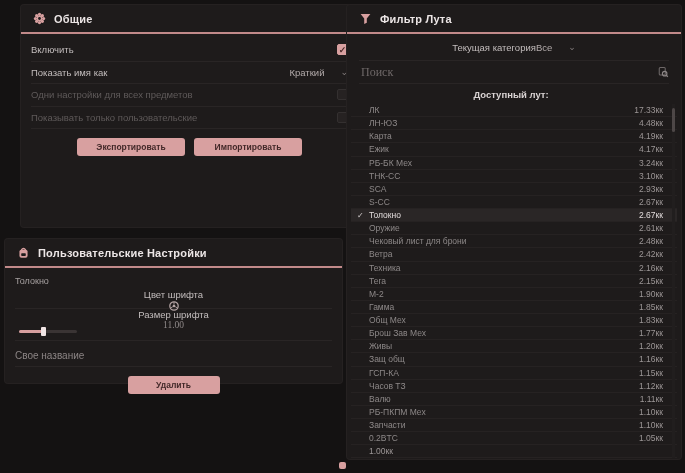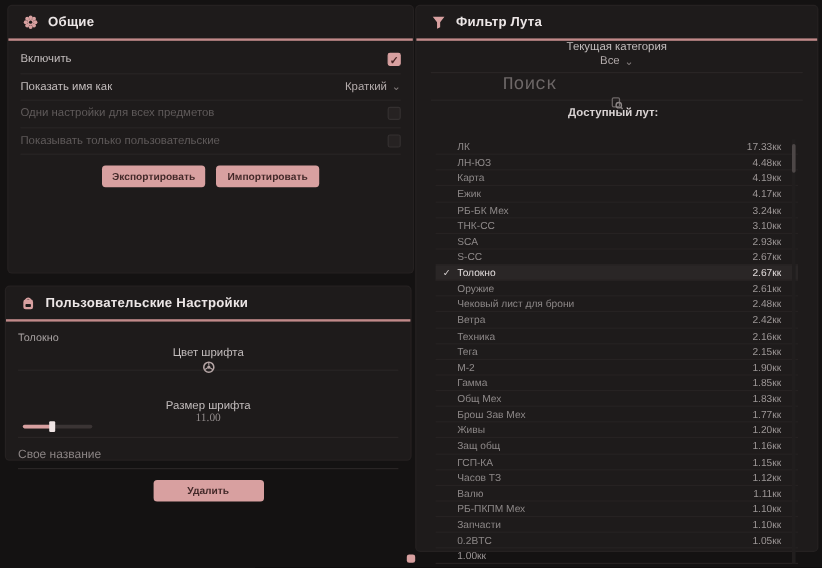--- a/index.html
+++ b/index.html
@@ -1,63 +1,63 @@
 <!DOCTYPE html>
 <html><head>
 <meta charset="utf-8">
 <style>
   html,body{margin:0;padding:0;background:#0e0d0d;}
   .page{position:relative;width:685px;height:473px;background:#141212;
         font-family:"Liberation Sans",sans-serif;overflow:hidden;}
   .panel{position:absolute;background:#1e1b1b;border-radius:3px;box-shadow:0 0 0 1px #252121;}
-  .panel-general{left:7px;top:5px;width:337px;height:222px;}
+  .panel-general{left:21px;top:5px;width:337px;height:222px;}
   .panel-custom{left:5px;top:239px;width:337px;height:144px;}
   .panel-filter{left:347px;top:5px;width:334px;height:454px;}
 
   .panel-header{display:flex;align-items:center;gap:8px;height:27px;padding:0 12px;
                 border-bottom:2px solid #c28a8a;}
   .panel-title{font-size:11px;font-weight:bold;color:#ece6e6;letter-spacing:.2px;}
 
   .g-row{display:flex;justify-content:space-between;align-items:center;height:21.5px;
          margin:0 10px;border-bottom:1px solid #292525;font-size:9.5px;color:#c3bdbd;}
   .g-row.dim{color:#5f5a5a;}
   .checkbox{width:11px;height:11px;border-radius:2px;background:#262222;border:1px solid #343030;
             box-sizing:border-box;text-align:center;}
   .checkbox.checked{background:#d8a0a0;border-color:#d8a0a0;color:#4a2626;font-size:9px;
                     line-height:10px;font-weight:bold;}
-  .dropdown{display:flex;align-items:center;gap:4px;color:#b3abab;font-size:9.5px;cursor:default;}
+  .dropdown{display:flex;align-items:center;gap:16px;color:#b3abab;font-size:9.5px;cursor:default;}
   .chevron{color:#837c7c;font-size:9px;line-height:6px;}
 
   .btn-row{display:flex;justify-content:center;gap:9px;margin-top:9px;}
   .btn{background:#d8a0a0;color:#432929;font-size:8.5px;font-weight:bold;border:none;
-       padding:4px 0;width:86px;border-radius:3px;text-align:center;}
+       padding:4px 0;width:108px;border-radius:3px;text-align:center;}
 
   .item-name{margin:8px 10px 3px 10px;font-size:9px;color:#a6a0a0;}
   .c-row{display:flex;justify-content:space-between;align-items:center;height:19px;
          margin:0 10px;font-size:9.5px;color:#c3bdbd;border-bottom:1px solid #292525;flex-direction:column;}
-  .c-row.nb{border-bottom:none;margin-top:24px;}
+  .c-row.nb{border-bottom:none;}
   .c-value{color:#8f8989;font-family:Liberation Serif, serif;}
   .slider{position:relative;margin:2px 10px 7px 14px;width:58px;height:3px;background:#3a3434;
           border-radius:2px;border-bottom:none;}
   .slider-fill{position:absolute;left:0;top:0;height:3px;width:24px;background:#d8a0a0;border-radius:2px;}
   .slider-thumb{position:absolute;left:22px;top:-3px;width:5px;height:9px;background:#efe4e4;border-radius:1px;}
   .sep{margin:0 10px;border-bottom:1px solid #292525;}
   .text-input{display:block;margin:6px 10px 0 10px;padding:3px 0 5px 0;width:calc(100% - 20px);
               background:transparent;border:none;border-bottom:1px solid #292525;outline:none;
               font-family:"Liberation Sans",sans-serif;font-size:10px;color:#ddd6d6;}
   .text-input::placeholder{color:#8b8484;}
 
-  .f-row{display:flex;justify-content:flex-start;align-items:center;height:26px;
-         margin:0 12px;border-bottom:1px solid #292525;font-size:9.5px;color:#c3bdbd;flex-direction:column;}
+  .f-row{display:flex;justify-content:center;align-items:center;height:26px;
+         margin:0 12px;border-bottom:1px solid #292525;font-size:9.5px;color:#c3bdbd;}
   .search-row{height:22px;}
   .search-input{flex:1;background:transparent;border:none;outline:none;
-                font-family:Liberation Mono, monospace;font-size:15px;color:#ddd6d6;}
+                font-family:Liberation Serif, serif;font-size:12px;color:#ddd6d6;}
   .search-input::placeholder{color:#6e6868;}
   .list-label{margin:5px 12px 3px 6px;font-size:9.5px;font-weight:bold;color:#d9d3d3;text-align:center;}
-  .loot-list{position:relative;margin:16px;}
+  .loot-list{position:relative;margin:4px;}
   .loot-row{display:flex;align-items:center;height:13.14px;box-sizing:border-box;
             padding:0 14px 0 6px;border-bottom:1px solid #262222;font-size:8.5px;}
   .row-check{width:12px;color:#d3cdcd;font-size:8px;flex:none;}
   .row-name{flex:1;color:#8d8888;white-space:nowrap;overflow:hidden;}
   .row-value{color:#9c9696;flex:none;}
   .loot-row.checked{background:#2a2626;}
   .loot-row.checked .row-name,.loot-row.checked .row-value{color:#e2dcdc;}
   .scroll-track{position:absolute;right:2px;top:0;bottom:0;width:3px;background:#211e1e;}
   .scroll-thumb{position:absolute;right:2px;top:4px;width:3px;height:24px;background:#4d4747;border-radius:2px;}
 

